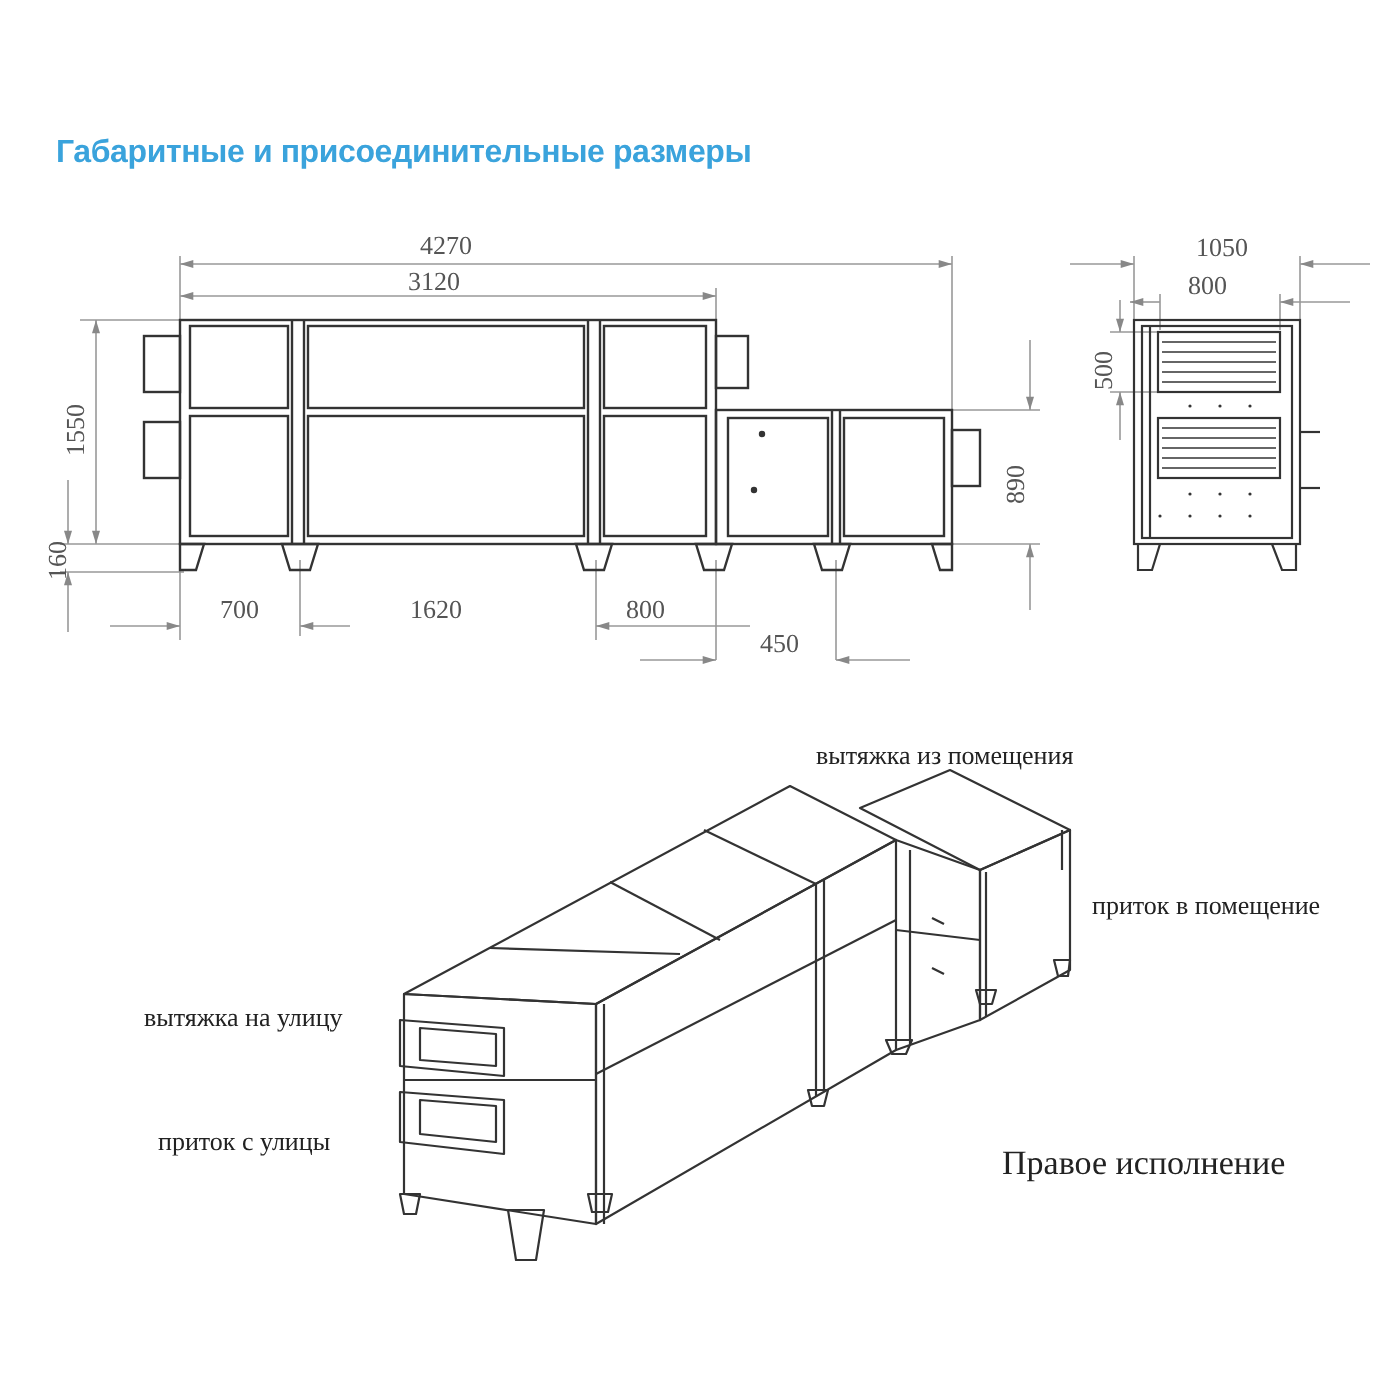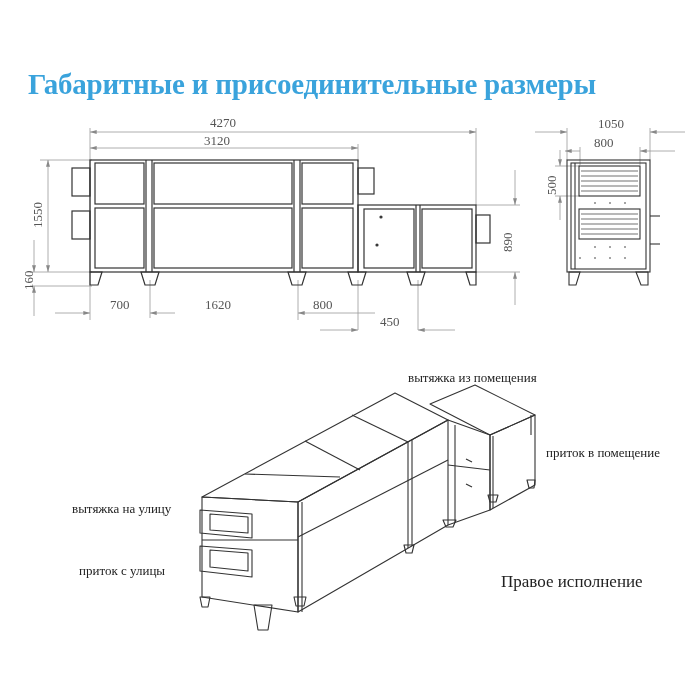--- a/index.html
+++ b/index.html
@@ -1,17 +1,17 @@
 <!DOCTYPE html>
 <html><head>
 <meta charset="utf-8">
 <style>
   html, body { margin: 0; padding: 0; background: #ffffff; }
   body { width: 700px; height: 700px; position: relative; overflow: hidden; font-family: "Liberation Serif", serif; }
-  .title { position: absolute; left: 28px; top: 68px; font-family: Liberation Serif, serif; font-weight: bold; font-size: 29px; color: #3aa3dc; letter-spacing: -0.2px; white-space: nowrap; }
+  .title { position: absolute; left: 28px; top: 68px; font-family: Liberation Sans, sans-serif; font-weight: bold; font-size: 16px; color: #3aa3dc; letter-spacing: -0.2px; white-space: nowrap; }
   svg { position: absolute; left: 0; top: 0; }
   .dim { font-family: "Liberation Serif", serif; font-size: 13px; fill: #555; }
   .lbl { font-family: "Liberation Serif", serif; font-size: 13px; fill: #222; }
   .lbl-big { font-family: "Liberation Serif", serif; font-size: 17px; fill: #222; }
 </style>
 </head>
 <body>
 
 <div class="title">Габаритные и присоединительные размеры</div>
 

